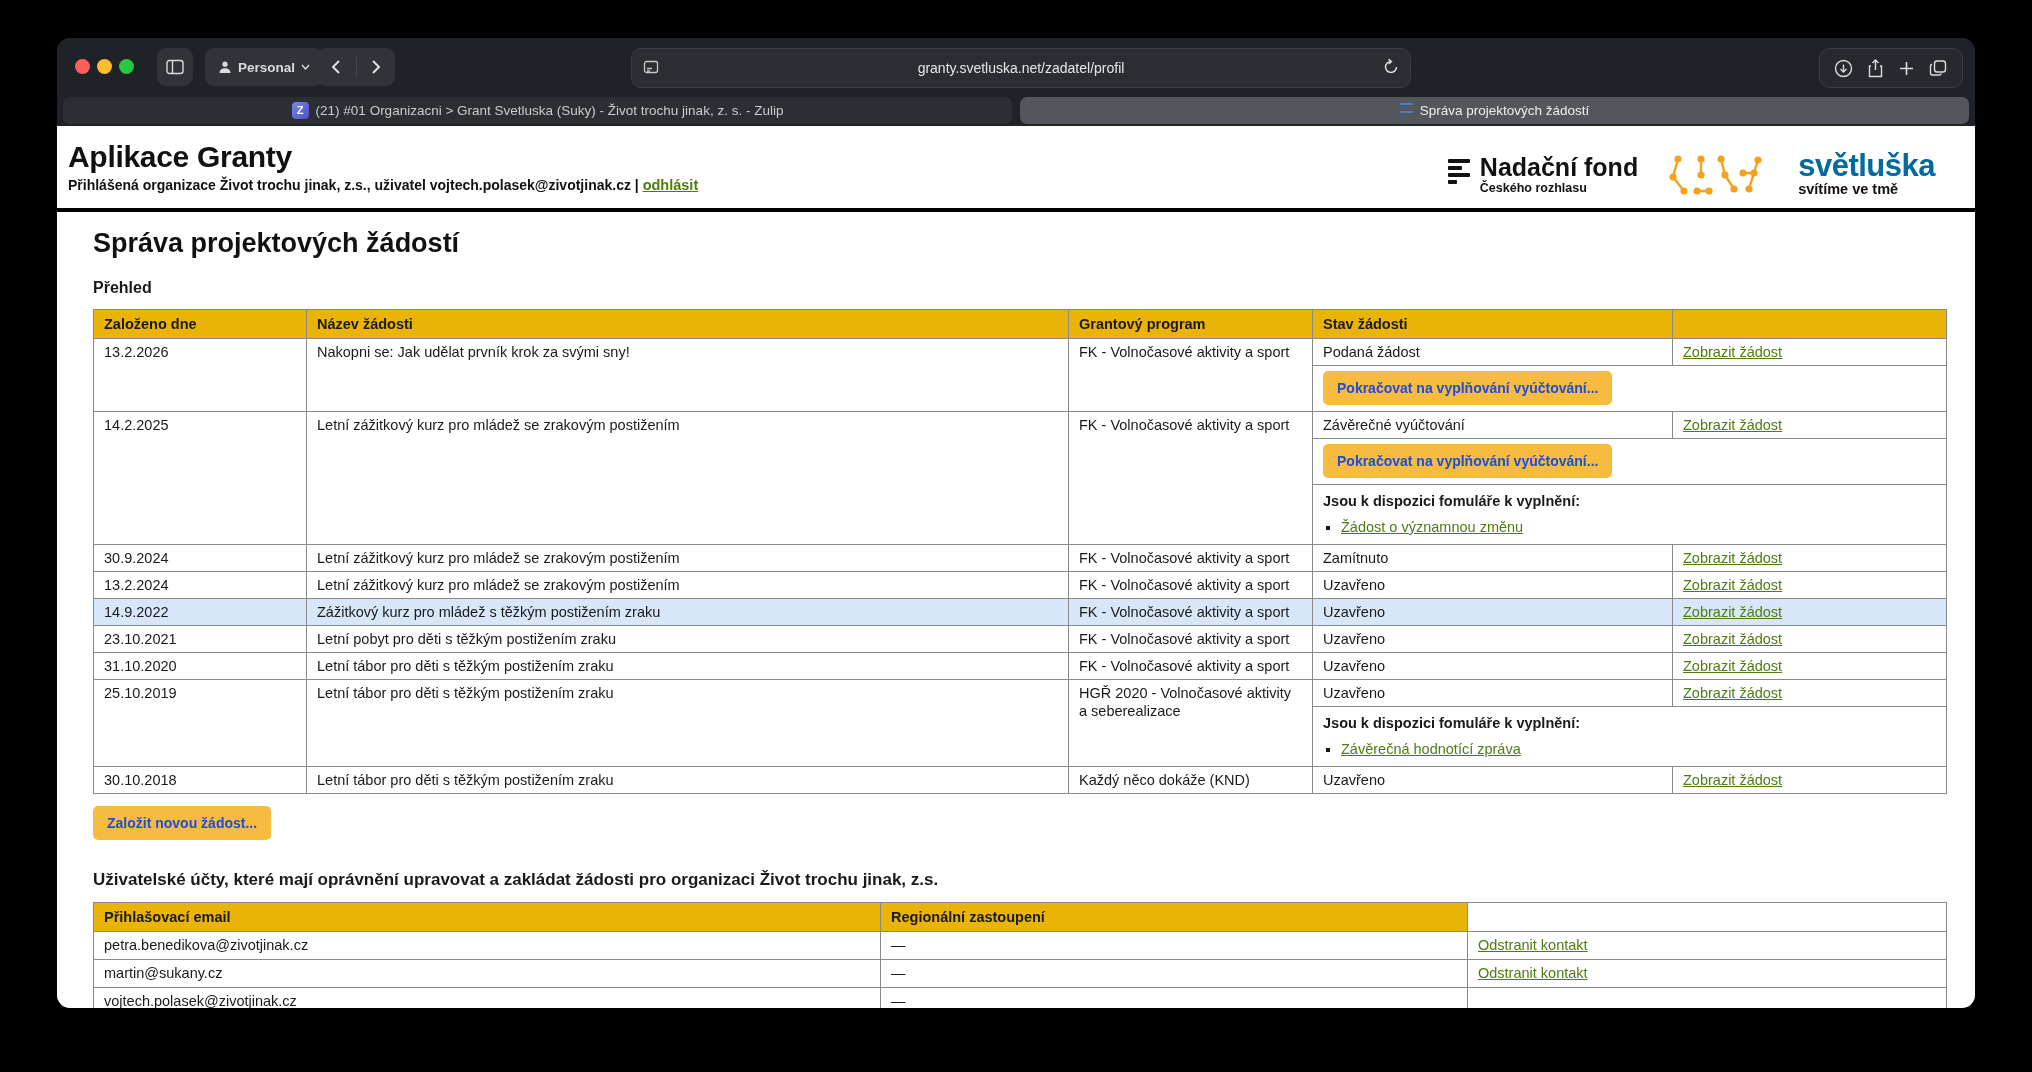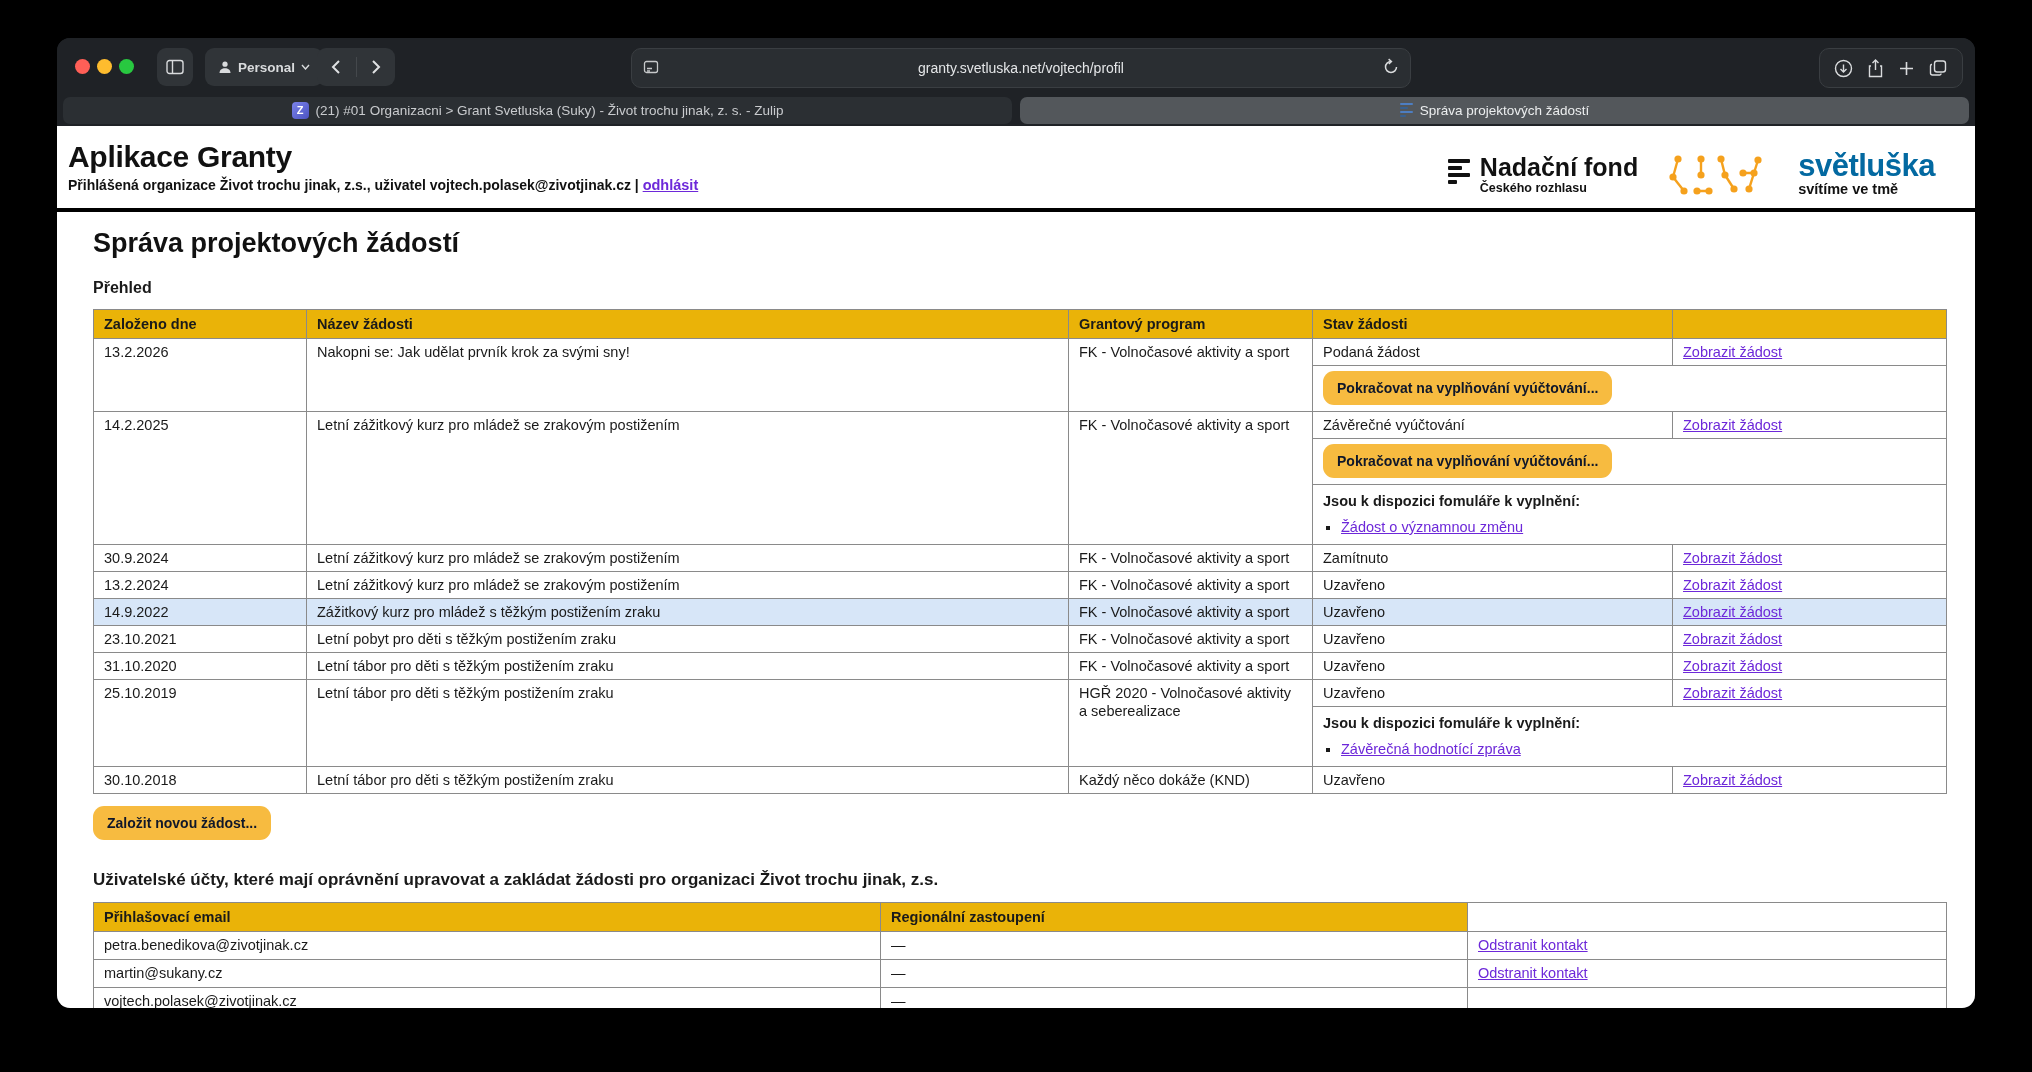--- a/index.html
+++ b/index.html
@@ -64,23 +64,23 @@
   .overview-heading{font-size:16px;font-weight:bold;margin:20px 0 0;}
   .users-heading{font-size:17px;font-weight:bold;margin:30px 0 0;}
 
   table{border-collapse:collapse;width:100%;table-layout:fixed;margin-top:12px;}
   th,td{border:1px solid #8a8a8a;font-size:14.5px;line-height:18px;text-align:left;
         vertical-align:top;padding:4px 10px;word-wrap:break-word;}
   thead th{background:#eab308;font-weight:bold;padding:5px 10px;}
   th.blank-head{background:#fff;}
   td.c-sub{padding:5px 10px 6px;}
   tr.hl td{background:#d7e6f8;}
-  .lnk{color:#6d28d9;text-decoration:underline;font-size:14.5px;}
-  .btn-orange{background:#f7bb40;border:none;border-radius:11px;padding:9px 14px;
-              font-family:"Liberation Sans",sans-serif;font-size:14px;font-weight:bold;color:#0f172a;cursor:pointer;}
+  .lnk{color:#4d7c0f;text-decoration:underline;font-size:14.5px;}
+  .btn-orange{background:#f7bb40;border:none;border-radius:5px;padding:9px 14px;
+              font-family:"Liberation Sans",sans-serif;font-size:14px;font-weight:bold;color:#1d4ed8;cursor:pointer;}
   .forms-label{font-weight:bold;margin:2px 0 0;}
   ul.forms-list{margin:8px 0 2px 18px;padding:0;list-style:square;}
   ul.forms-list li{margin:0;}
   .new-app-wrap{margin-top:12px;}
   .users-table td{height:19px;}
 </style>
 </head>
 <body>
 
 <div class="stage">
@@ -126,21 +126,21 @@
       </div>
 
       <div class="urlbar">
         <span class="url-icon">
           <svg class="ico" width="16" height="16" viewBox="0 0 16 16">
             <rect x="1.5" y="2.5" width="13" height="11" rx="2" fill="none" stroke="#c6c8ca" stroke-width="1.3"></rect>
             <line x1="4" y1="9.5" x2="9" y2="9.5" stroke="#c6c8ca" stroke-width="1.3"></line>
             <line x1="4" y1="12" x2="7" y2="12" stroke="#c6c8ca" stroke-width="1.3"></line>
           </svg>
         </span>
-        <span class="url-text">granty.svetluska.net/vojtech/profil</span>
+        <span class="url-text">granty.svetluska.net/zadatel/profil</span>
         <span class="reload">
           <svg class="ico" width="18" height="18" viewBox="0 0 18 18">
             <path d="M14.5 9 A5.5 5.5 0 1 1 9 3.5" fill="none" stroke="#d9dbdd" stroke-width="1.5"></path>
             <polyline points="6.6,1.2 9.4,3.5 6.8,5.9" fill="none" stroke="#d9dbdd" stroke-width="1.5"></polyline>
           </svg>
         </span>
       </div>
 
       <div class="right-cluster">
         <svg class="ico" width="19" height="19" viewBox="0 0 19 19">

